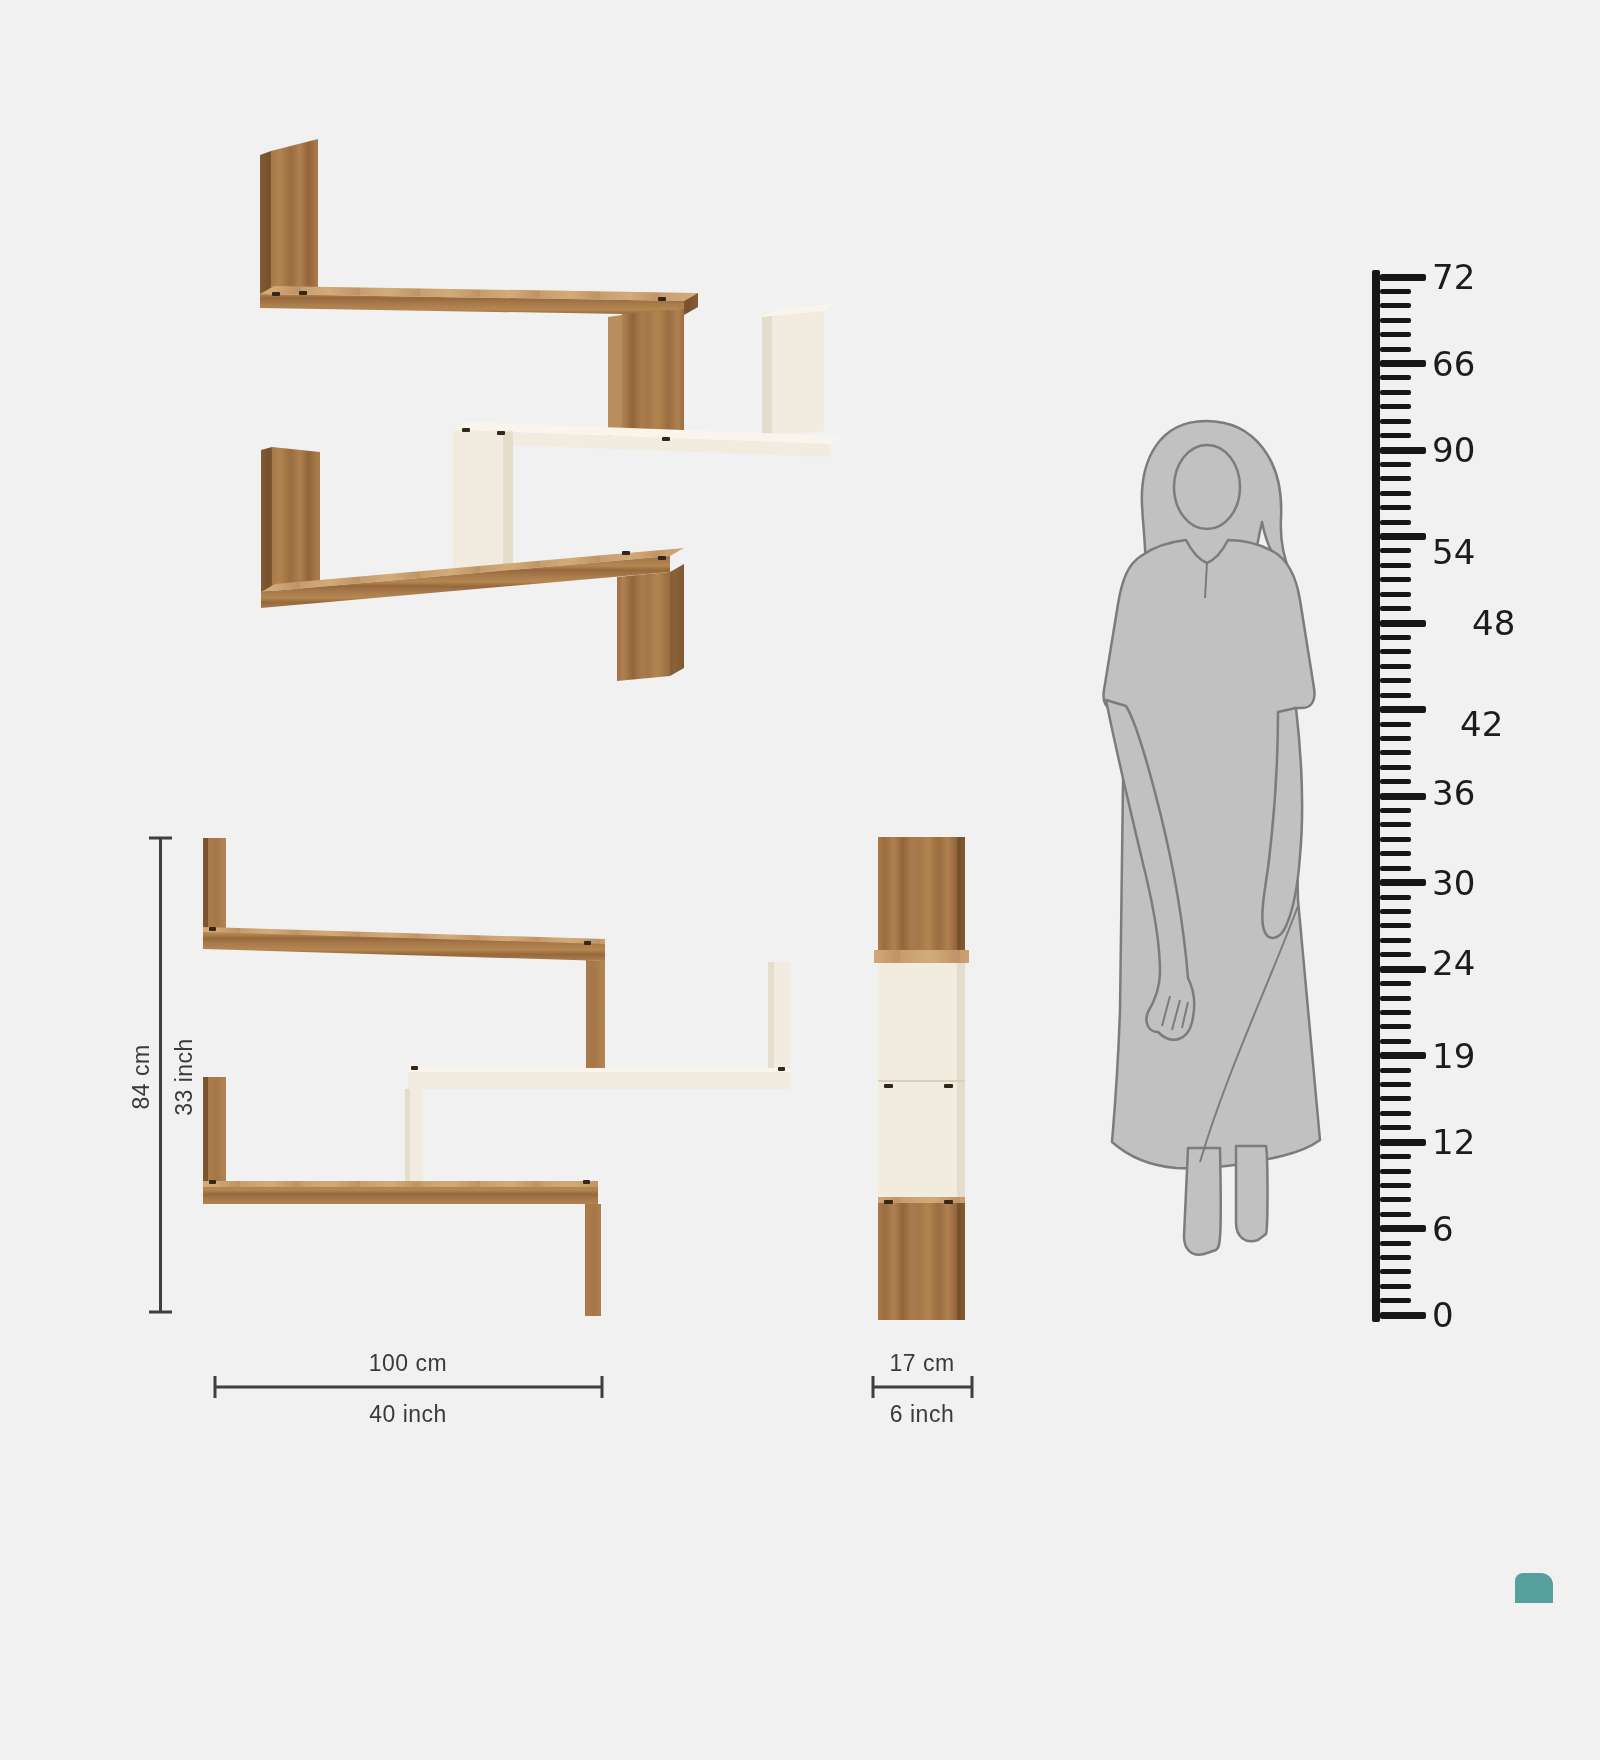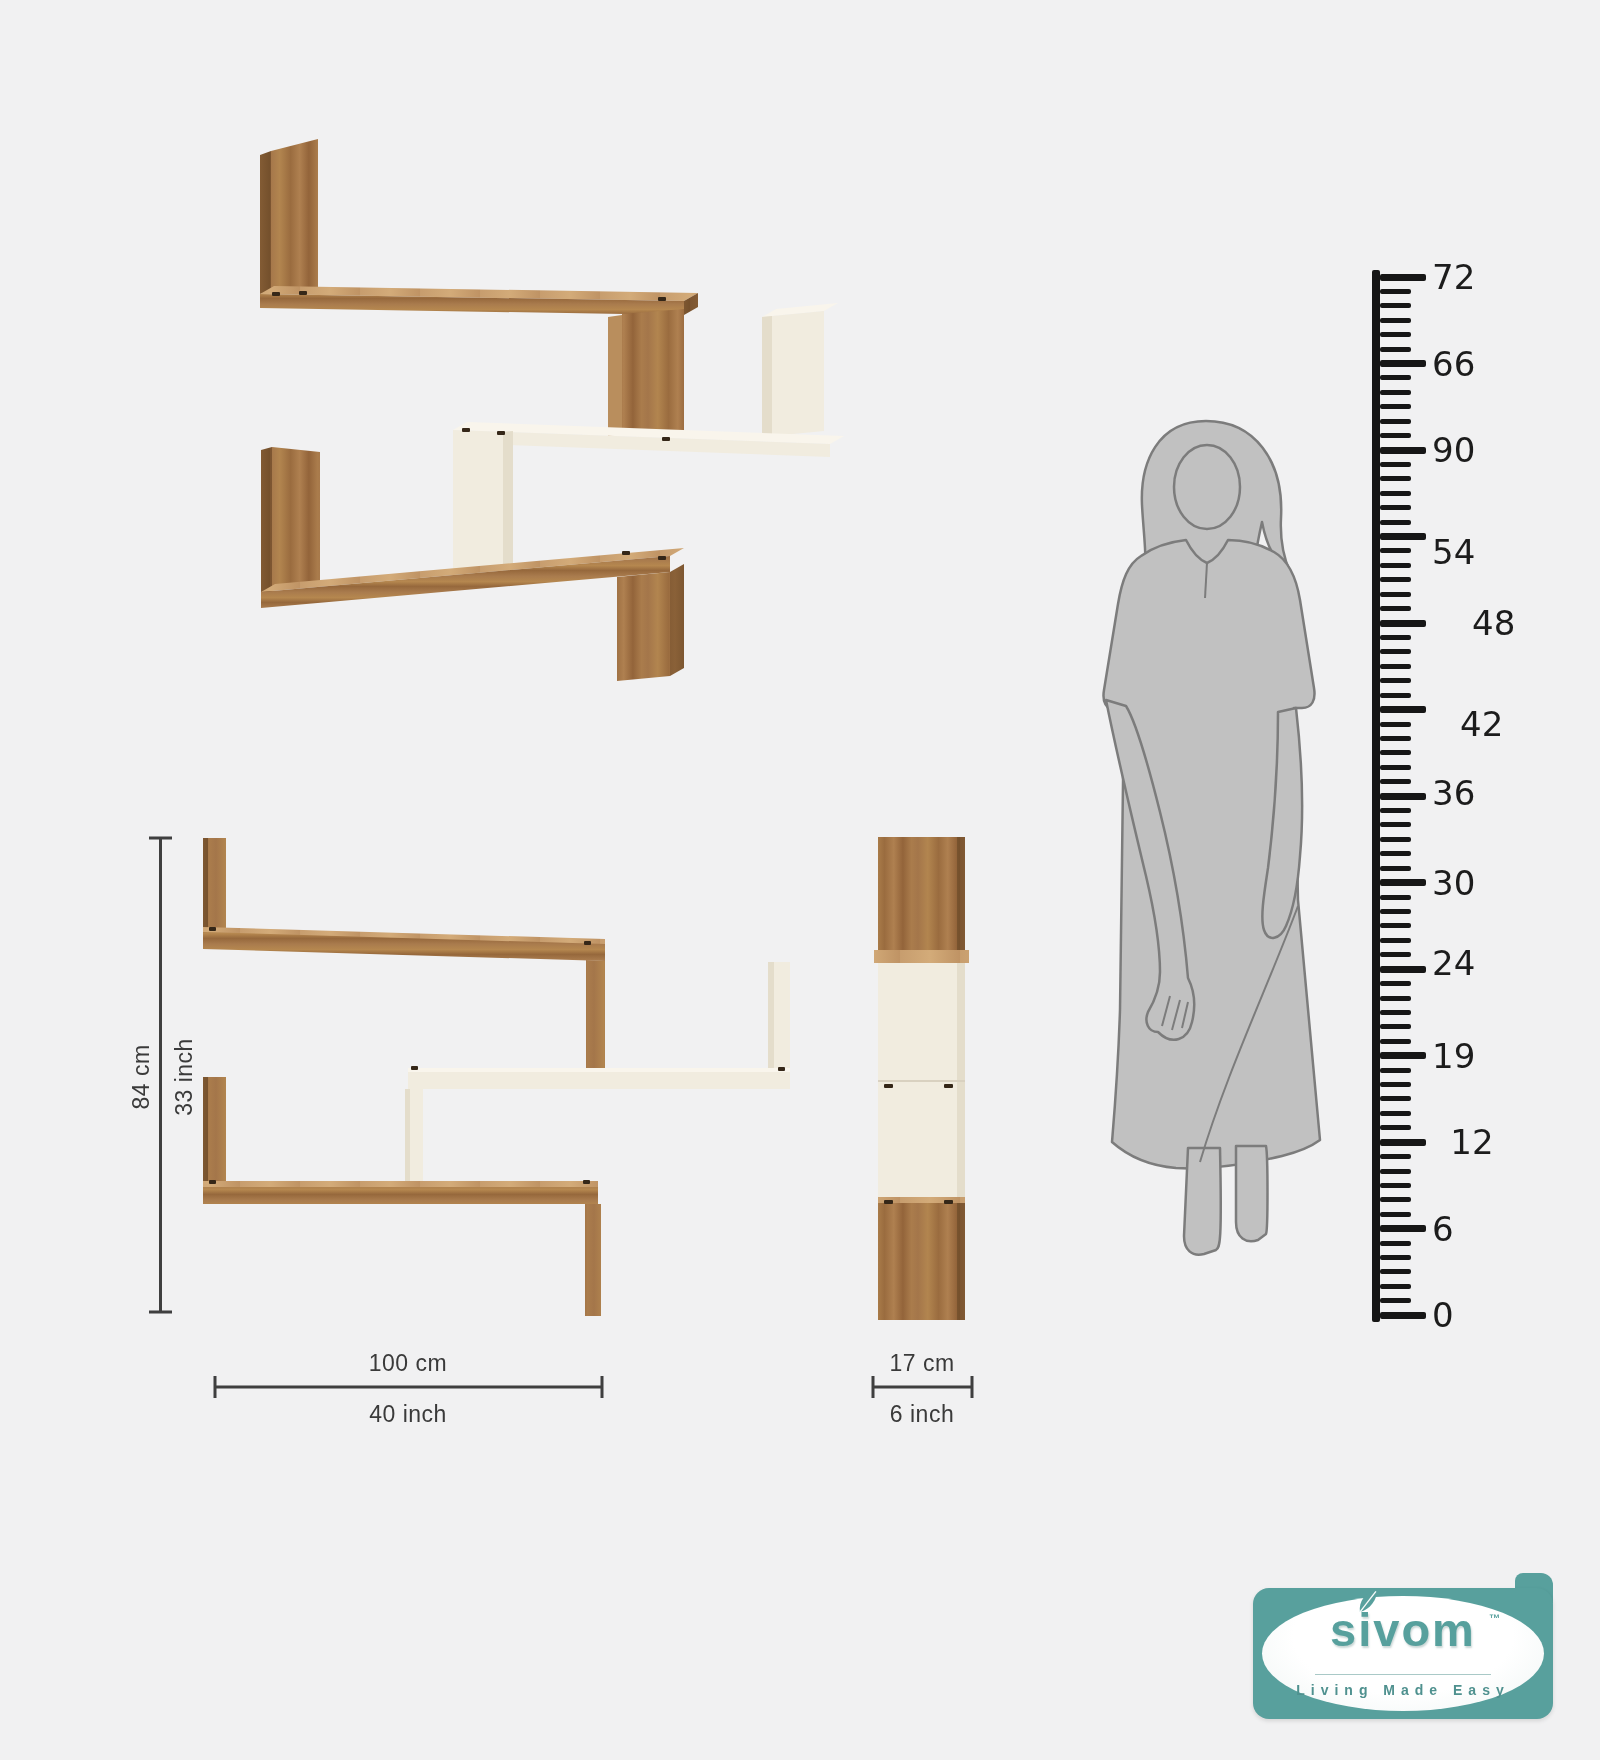--- a/index.html
+++ b/index.html
@@ -256,45 +256,34 @@
       <div class="tick" style="top: 754.34px;"></div>
       <div class="tick" style="top: 768.76px;"></div>
       <div class="tick major" style="top: 782.18px;"></div>
       <div class="tick-label" style="top: 764.68px;">19</div>
       <div class="tick" style="top: 797.6px;"></div>
       <div class="tick" style="top: 812.02px;"></div>
       <div class="tick" style="top: 826.44px;"></div>
       <div class="tick" style="top: 840.86px;"></div>
       <div class="tick" style="top: 855.28px;"></div>
       <div class="tick major" style="top: 868.7px;"></div>
-      <div class="tick-label" style="top: 851.2px; text-align: center;">12</div>
+      <div class="tick-label" style="top: 851.2px;">12</div>
       <div class="tick" style="top: 884.12px;"></div>
       <div class="tick" style="top: 898.54px;"></div>
       <div class="tick" style="top: 912.96px;"></div>
       <div class="tick" style="top: 927.38px;"></div>
       <div class="tick" style="top: 941.8px;"></div>
       <div class="tick major" style="top: 955.22px;"></div>
       <div class="tick-label" style="top: 937.72px;">6</div>
       <div class="tick" style="top: 970.64px;"></div>
       <div class="tick" style="top: 985.06px;"></div>
       <div class="tick" style="top: 999.48px;"></div>
       <div class="tick" style="top: 1013.9px;"></div>
       <div class="tick" style="top: 1028.32px;"></div>
       <div class="tick major" style="top: 1041.74px;"></div>
       <div class="tick-label" style="top: 1024.24px;">0</div>
     </div>
 
   <div class="logo">
     <div class="logo-tab"></div>
-    <div class="logo-body">
-      <div class="logo-ellipse"></div>
-      <div class="logo-brand">sivom</div>
-      <div class="logo-tm">™</div>
-      <svg class="logo-leaf" viewBox="0 0 26 24">
-        <path d="M2,20 C3,9 11,2 24,1 C21,12 13,19 2,20 Z" fill="#58a09d"></path>
-        <path d="M2,20 C9,14 16,8 22,3" stroke="#f4f9f8" stroke-width="1.4" fill="none"></path>
-      </svg>
-      <div class="logo-divider"></div>
-      <div class="logo-tagline">Living Made Easy</div>
-    </div>
   </div>
 
 </div>
 
 </body></html>

